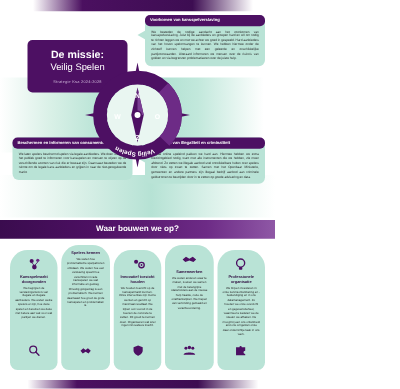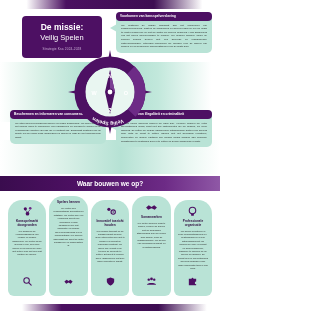--- a/index.html
+++ b/index.html
@@ -27,21 +27,21 @@
     background:linear-gradient(90deg,#ffffff 0%,#dff2ea 22%,#a9ddcd 55%,#e6f6f0 85%,#ffffff 100%);
     opacity:.85;
   }
   .band-bottom{
     position:absolute;left:0;bottom:0;width:100%;height:7px;
     background:linear-gradient(90deg,#ffffff 0%,#ffffff 10%,#4b1060 28%,#3d0d52 72%,#ffffff 94%,#ffffff 100%);
   }
 
   
   .mission{
-    position:absolute;left:22px;top:16px;width:80px;height:42px;
+    position:absolute;left:22px;top:32px;width:80px;height:42px;
     background:#4d1063;border-radius:4px;
     display:flex;flex-direction:column;align-items:center;justify-content:center;
     padding:2px 4px;box-sizing:border-box;z-index:6;
   }
   .mission-title{color:#ffffff;font-size:8.5px;font-weight:bold;line-height:1.05;}
   .mission-sub{color:#ffffff;font-size:7.5px;line-height:1.1;margin-top:2px;}
   .mission-meta{color:#cbb2d6;font-size:3.1px;margin-top:4px;letter-spacing:.2px;}
 
   
   .card{position:absolute;background:#b9e3d6;border-radius:5px;box-sizing:border-box;z-index:5;}

